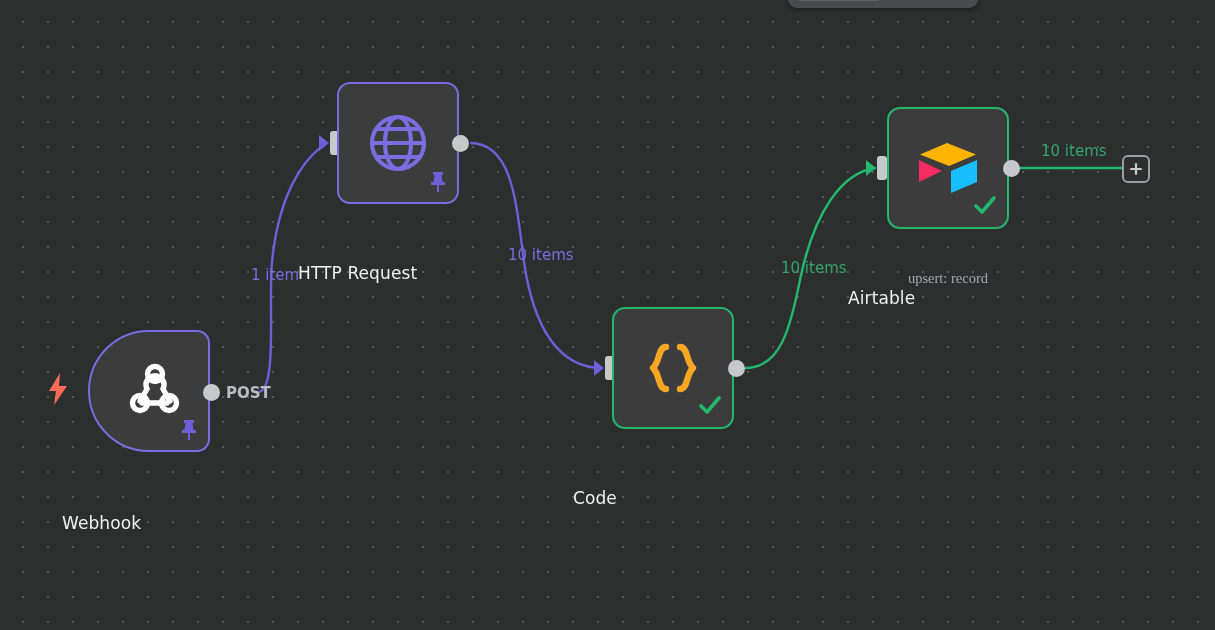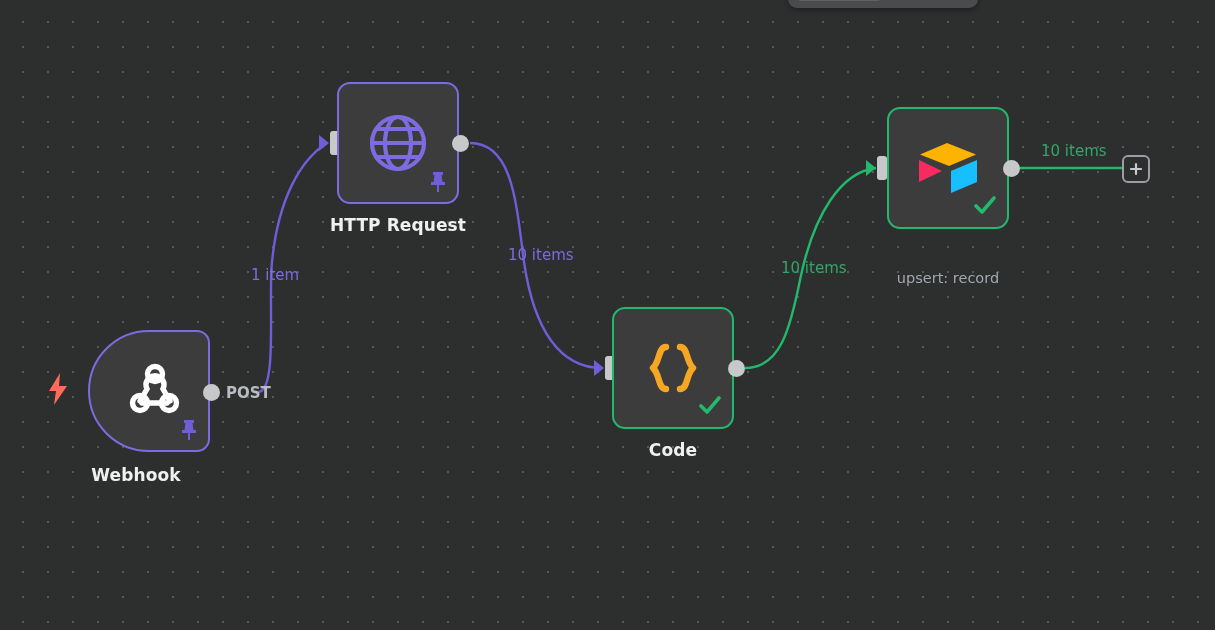--- a/index.html
+++ b/index.html
@@ -96,26 +96,27 @@
   .check-icon {
     position: absolute;
     right: 11px;
     bottom: 8px;
     line-height: 1;
   }
 
   
   .node-label {
     position: absolute;
-    text-align: center;
+    text-align: left;
     color: #f0f0f0;
     font-size: 17px;
-    font-weight: bold;
+    font-weight: normal;
     white-space: nowrap;
     letter-spacing: .1px;
+    margin-top: 48px;
   }
   .node-sublabel {
     position: absolute;
     text-align: center;
     color: #a3a8ad;
     font-size: 14.5px;
     white-space: nowrap;
   }
 
   
@@ -212,21 +213,21 @@
       </svg>
     </div>
     <div class="pin-icon">
       <svg width="18" height="22" viewBox="0 0 18 22">
         <path d="M4 1 H14 V4 H12.5 L13.5 11 H16 V14 H10 V21 H8 V14 H2 V11 H4.5 L5.5 4 H4 Z" fill="#6f5ed8"></path>
       </svg>
     </div>
   </div>
   <div class="out-dot" style="left:203px; top:384px;"></div>
   <div class="edge-label gray" style="left:226px; top:384px;font-weight:bold;">POST</div>
-  <div class="node-label" style="left:36px; top:465px; width:200px;">Webhook</div>
+  <div class="node-label" style="left:62px; top:465px; width:200px;">Webhook</div>
 
   <div class="in-arrow" style="left:319px; top:135px;"></div>
   <div class="in-handle" style="left:330px; top:131px;"></div>
 
   <div class="node square" style="left:337px; top:82px;">
     <div class="node-icon">
       <svg width="62" height="62" viewBox="0 0 62 62">
         <g fill="none" stroke="#7d6be0" stroke-width="4.2">
           <circle cx="31" cy="31" r="26"></circle>
           <ellipse cx="31" cy="31" rx="13" ry="26"></ellipse>
@@ -282,21 +283,22 @@
         <path d="M3 19 L26 30 L35 30 L35 52 L31 52 Z" fill="#f82b60" opacity="0"></path>
       </svg>
     </div>
     <div class="check-icon">
       <svg width="22" height="20" viewBox="0 0 22 20">
         <path d="M2 10 L8 16 L20 2" fill="none" stroke="#23b96c" stroke-width="3.6" stroke-linecap="round" stroke-linejoin="round"></path>
       </svg>
     </div>
   </div>
   <div class="out-dot" style="left:1003px; top:160px;"></div>
-  <div class="node-sublabel" style="left:848px; top:270px; width:200px;">upsert: record</div>
+  <div class="node-label" style="left:848px; top:240px; width:200px;">Airtable</div>
+  <div class="node-sublabel" style="left:848px; top:270px; width:200px;font-family:Liberation Serif, serif;">upsert: record</div>
   <div class="edge-label green" style="left:1041px; top:142px;">10 items</div>
 
   <div class="plus-btn" style="left:1122px; top:155px;">
     <svg width="14" height="14" viewBox="0 0 14 14">
       <g stroke="#c7c8ca" stroke-width="2.2" stroke-linecap="round">
         <line x1="7" y1="2" x2="7" y2="12"></line>
         <line x1="2" y1="7" x2="12" y2="7"></line>
       </g>
     </svg>
   </div>

